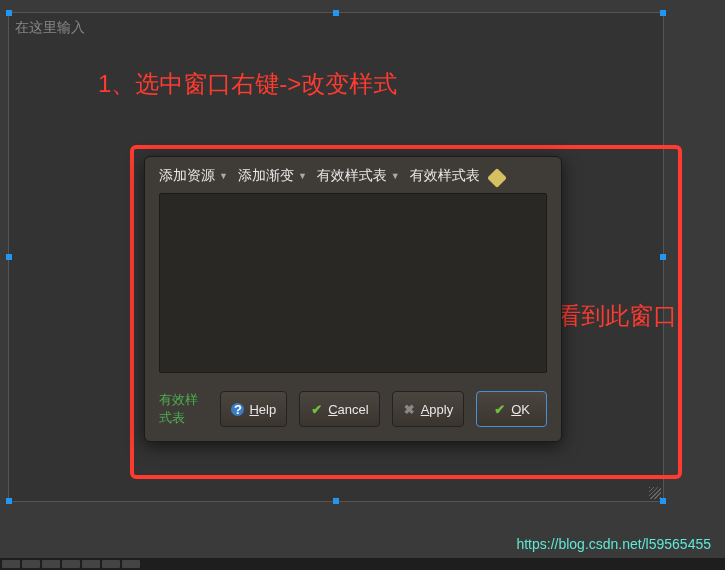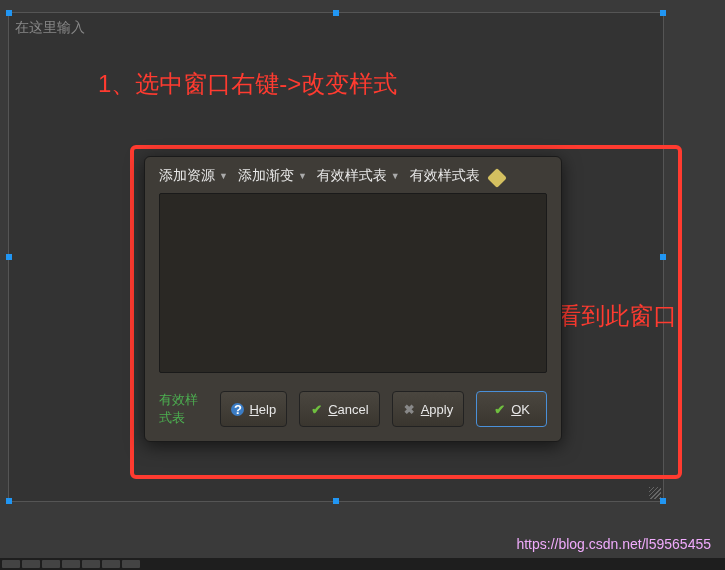--- a/index.html
+++ b/index.html
@@ -171,21 +171,21 @@
       font-weight: bold;
     }
     .ico-help { background: #3b7cc4; border-radius: 50%; color: #fff; font-size: 10px; }
     .ico-check { color: #6fbf3f; }
     .ico-x { color: #888; }
     .underline-first::first-letter { text-decoration: underline; }
     .watermark {
       position: absolute;
       bottom: 18px;
       right: 14px;
-      color: #f0abfc;
+      color: #5eead4;
       font-size: 14px;
     }
     .bottombar {
       position: absolute;
       left: 0; bottom: 0;
       width: 100%;
       height: 12px;
       background: #1e1e1e;
       display: flex;
       gap: 2px;

